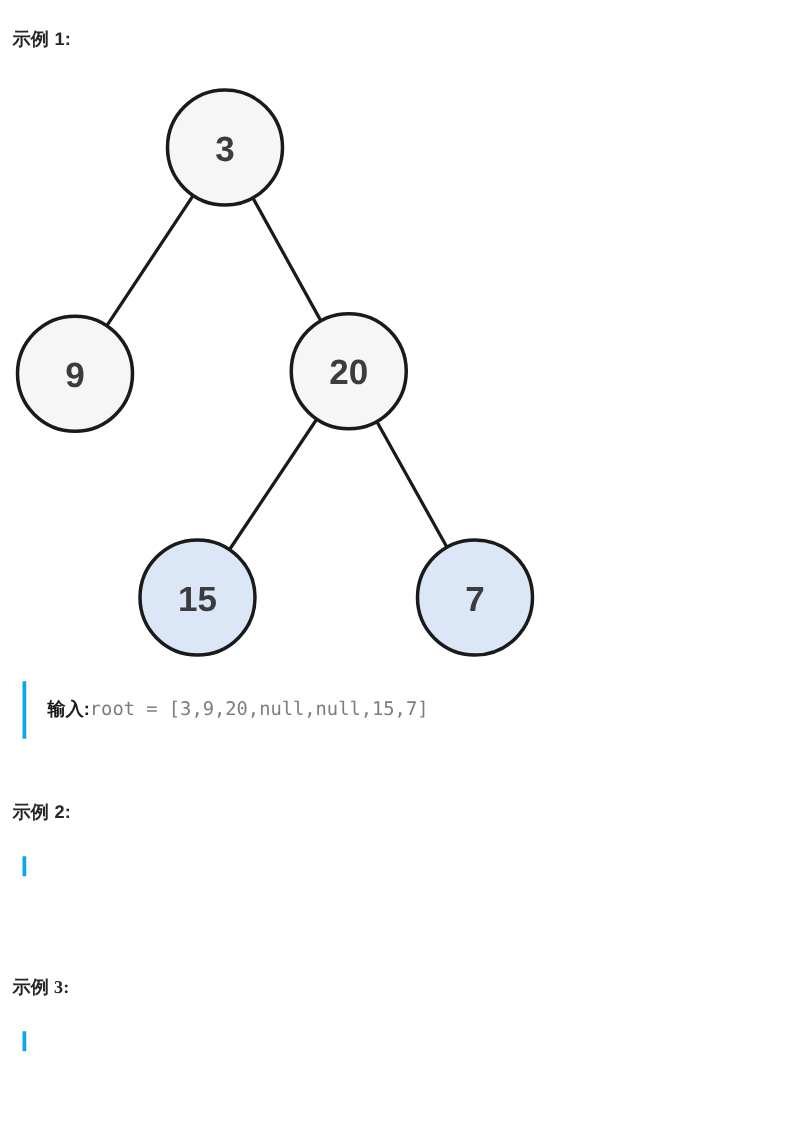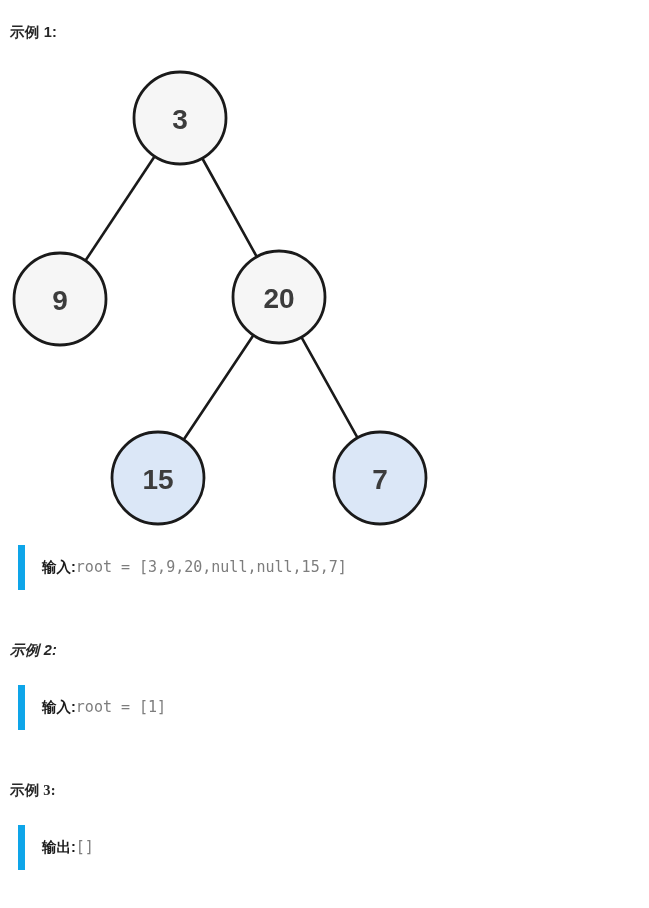--- a/index.html
+++ b/index.html
@@ -27,40 +27,40 @@
     position: absolute;
     left: 10px;
     font-size: 14.5px;
     font-weight: 700;
     color: #262626;
     letter-spacing: 0.2px;
     white-space: nowrap;
     line-height: 20px;
   }
   #heading-1 { top: 22px; }
-  #heading-2 { top: 640px; font-style: italic; }
+  #heading-2 { top: 640px; }
   #heading-3 { top: 780px; font-family: Liberation Serif, serif; }
 
   
   .tree-figure {
     position: absolute;
     left: 0;
     top: 58px;
     width: 470px;
     height: 478px;
   }
   .tree-figure svg {
     display: block;
   }
 
   
   .code-block {
     position: absolute;
     left: 18px;
-    border-left: 7px solid #0ea5e9;
+    border-left: 3px solid #0ea5e9;
     padding: 8px 0 8px 17px;
     box-sizing: border-box;
   }
   #code-block-1 { top: 545px; }
   #code-block-2 { top: 685px; }
   #code-block-3 { top: 825px; }
 
   .code-line {
     font-family: "DejaVu Sans Mono", "Liberation Mono", monospace;
     font-size: 15px;
@@ -118,22 +118,20 @@
     </svg>
   </div>
 
   <div class="code-block" id="code-block-1">
     <div class="code-line"><span class="code-label">输入:</span><span class="code-value">root = [3,9,20,null,null,15,7]</span></div>
   </div>
 
   <div class="example-heading" id="heading-2">示例 2:</div>
 
   <div class="code-block" id="code-block-2">
-    <div class="code-line"><span class="code-label">输入:</span><span class="code-value">root = [1]</span></div>
   </div>
 
   <div class="example-heading" id="heading-3">示例 3:</div>
 
   <div class="code-block" id="code-block-3">
-    <div class="code-line"><span class="code-label">输出:</span><span class="code-value">[]</span></div>
   </div>
 
 </div>
 
 </body></html>

